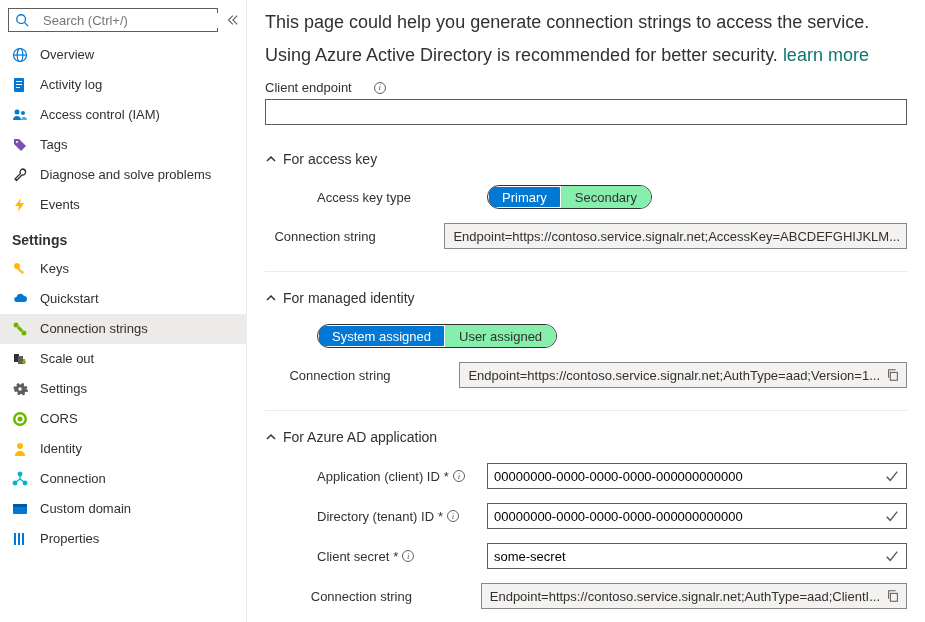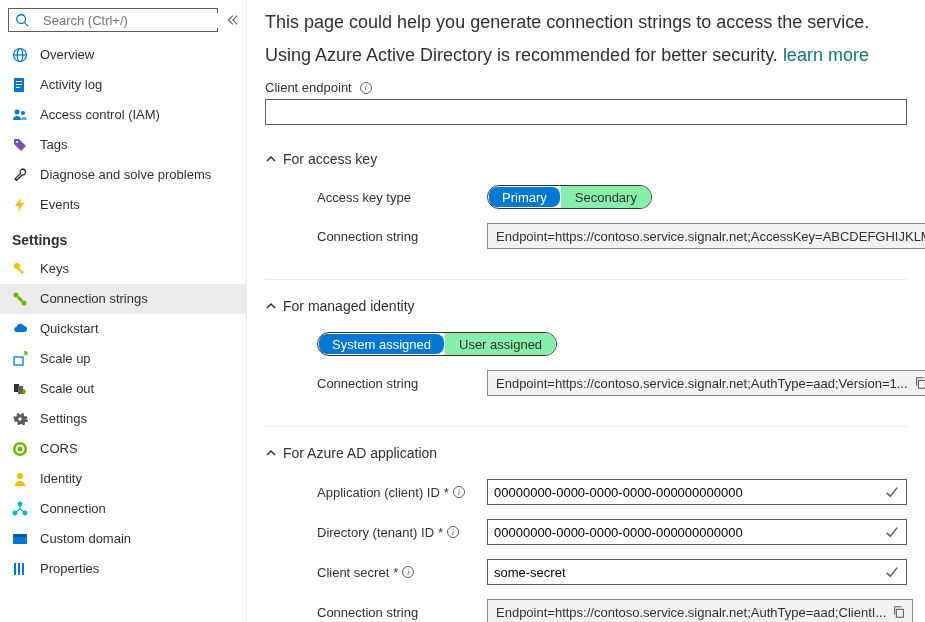--- a/index.html
+++ b/index.html
@@ -23,39 +23,39 @@
 .nav-item .icon { width: 16px; height: 16px; flex-shrink: 0; display: flex; align-items: center; justify-content: center; }
 .nav-heading { padding: 12px 12px 6px; font-weight: 600; font-size: 14px; }
 
 
 .main { flex: 1; overflow-y: auto; padding: 12px 18px 18px 18px; position: relative; }
 .main::-webkit-scrollbar { width: 13px; }
 .main::-webkit-scrollbar-track { background: #f3f2f1; }
 .main::-webkit-scrollbar-thumb { background: #c8c6c4; }
 .intro { font-size: 18px; color: #323130; margin-bottom: 12px; }
 .intro a { color: #0f766e; text-decoration: none; }
-.field-label { font-size: 13px; color: #323130; margin-bottom: 4px; display: flex; align-items: center; gap: 8px; }
+.field-label { font-size: 13px; color: #323130; margin-bottom: 4px; display: flex; align-items: center; gap: 22px; }
 .info-icon { width: 12px; height: 12px; border: 1px solid #605e5c; border-radius: 50%; display: inline-flex; align-items: center; justify-content: center; font-size: 9px; color: #605e5c; font-style: italic; font-family: Georgia, serif; line-height: 1; }
 .text-input { width: 100%; height: 26px; border: 1px solid #605e5c; padding: 0 6px; font-size: 13px; outline: none; }
 .text-input.valid { border-color: #605e5c; padding-right: 24px; background-image: none; }
 .valid-wrap { position: relative; }
 .valid-wrap .check { position: absolute; right: 8px; top: 50%; transform: translateY(-50%); pointer-events: none; color: #605e5c; }
 
 .section { border-bottom: 1px solid #edebe9; padding: 18px 0 22px; }
 .section:last-child { border-bottom: none; }
 .section-head { display: flex; align-items: center; gap: 6px; font-size: 14px; margin-bottom: 18px; cursor: pointer; }
 .chevron { width: 12px; height: 12px; transform: rotate(180deg); }
 .row { display: flex; align-items: center; margin-bottom: 14px; padding-left: 52px; }
-.row:last-child { margin-bottom: 8px; }
+.row:last-child { margin-bottom: 0; justify-content: flex-end; }
 .row-label { width: 170px; flex-shrink: 0; font-size: 13px; display: flex; align-items: center; gap: 4px; }
 .row-control { flex: 1; }
 
 .pill-group { display: inline-flex; border: 1px solid #323130; border-radius: 14px; overflow: hidden; height: 24px; }
 .pill { padding: 0 14px; display: flex; align-items: center; font-size: 13px; cursor: pointer; background: #86efac; }
-.pill.active { background: #0078d4; color: #fff; border-radius: 8px; margin: 1px; padding: 0 13px; height: 20px; }
+.pill.active { background: #0078d4; color: #fff; border-radius: 1px; margin: 1px; padding: 0 13px; height: 20px; }
 
 .conn-box { display: flex; align-items: center; background: #f3f2f1; border: 1px solid #8a8886; height: 26px; padding: 0 6px 0 8px; gap: 6px; }
 .conn-box span { flex: 1; font-size: 13px; color: #323130; white-space: nowrap; overflow: hidden; text-overflow: ellipsis; }
 .copy-icon { width: 14px; height: 14px; color: #605e5c; cursor: pointer; flex-shrink: 0; }
 
 svg { display: block; }
 </style>
 </head>
 <body>
 
@@ -142,46 +142,37 @@
     <div class="nav-item">
       <span class="icon">
           <svg width="16" height="16" viewBox="0 0 16 16" fill="#ffb900">
             <circle cx="5" cy="5" r="3"></circle>
             <rect x="6.5" y="6.5" width="7" height="2" transform="rotate(45 6.5 6.5)"></rect>
             <rect x="11" y="10" width="1.5" height="2.5" transform="rotate(45 11 10)"></rect>
           </svg>
         </span>
       <span>Keys</span>
     </div>
+    <div class="nav-item">
+      <span class="icon">
+          <svg width="16" height="16" viewBox="0 0 16 16" fill="#0078d4">
+            <path d="M12 11a3 3 0 0 0 0-6 4 4 0 0 0-7.5 1A2.5 2.5 0 0 0 5 11z"></path>
+          </svg>
+        </span>
+      <span>Quickstart</span>
+    </div>
     <div class="nav-item selected">
       <span class="icon">
           <svg width="16" height="16" viewBox="0 0 16 16" fill="#6bb700">
             <circle cx="4" cy="4" r="2.5"></circle>
             <circle cx="12" cy="12" r="2.5"></circle>
             <rect x="5" y="6.5" width="6" height="3" transform="rotate(45 8 8)"></rect>
           </svg>
         </span>
       <span>Connection strings</span>
-    </div>
-    <div class="nav-item">
-      <span class="icon">
-          <svg width="16" height="16" viewBox="0 0 16 16" fill="#0078d4">
-            <path d="M12 11a3 3 0 0 0 0-6 4 4 0 0 0-7.5 1A2.5 2.5 0 0 0 5 11z"></path>
-          </svg>
-        </span>
-      <span>Quickstart</span>
-    </div>
-    <div class="nav-item">
-      <span class="icon">
-          <svg width="16" height="16" viewBox="0 0 16 16" fill="none" stroke="#0078d4" stroke-width="1.3">
-            <rect x="2" y="6" width="9" height="8"></rect>
-            <path d="M12 4 L15 1 M15 1 h-3 M15 1 v3" stroke="#6bb700"></path>
-          </svg>
-        </span>
-      <span>Scale up</span>
     </div>
     <div class="nav-item">
       <span class="icon">
           <svg width="16" height="16" viewBox="0 0 16 16">
             <rect x="2" y="3" width="5" height="8" fill="#323130"></rect>
             <rect x="6" y="5" width="5" height="8" fill="#605e5c"></rect>
             <rect x="11" y="8" width="2" height="5" fill="#6bb700"></rect>
             <rect x="10" y="10" width="4" height="1.5" fill="#6bb700"></rect>
           </svg>
         </span>

